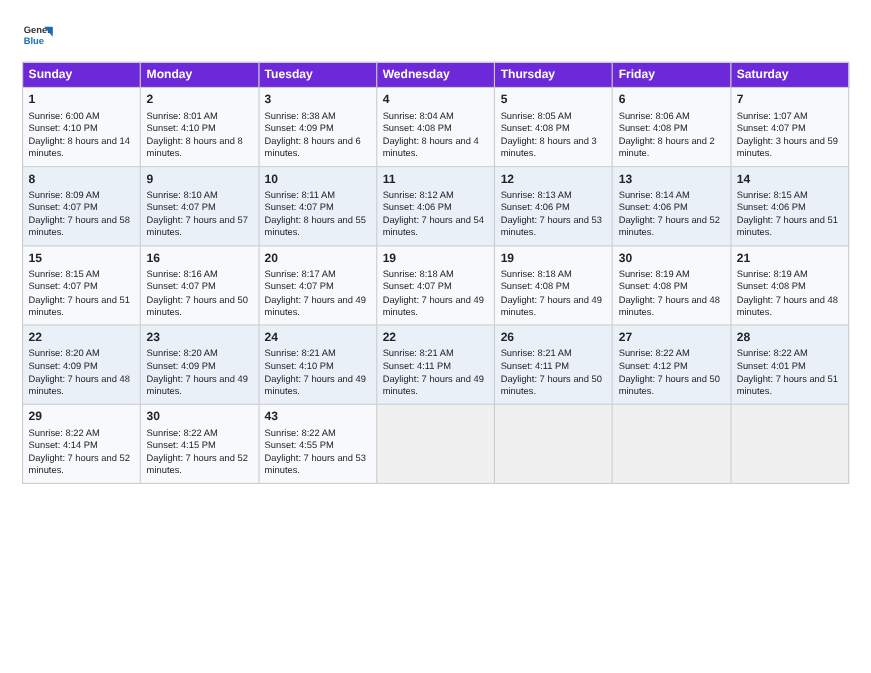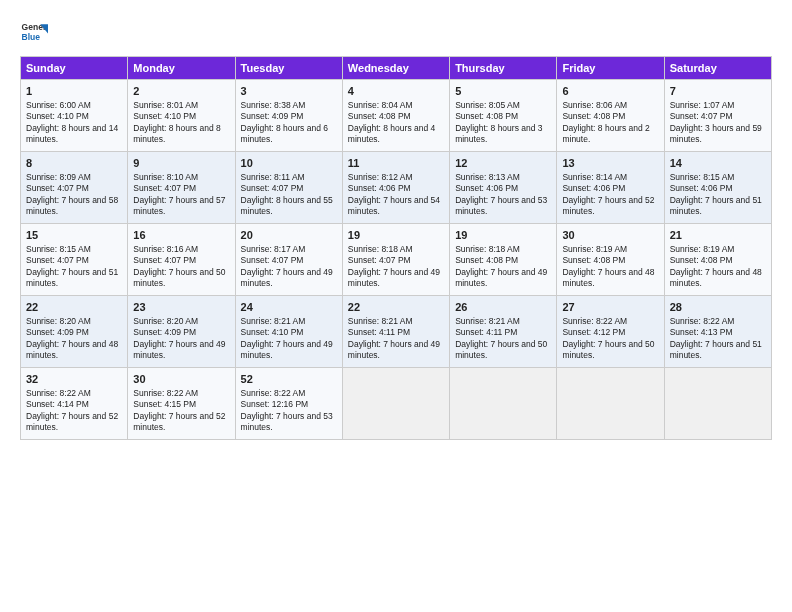--- a/index.html
+++ b/index.html
@@ -141,26 +141,26 @@
           <td><span class="day-num">30</span><span>Sunrise: 8:19 AM</span><br><span>Sunset: 4:08 PM</span><br><span>Daylight: 7 hours and 48 minutes.</span></td>
           <td><span class="day-num">21</span><span>Sunrise: 8:19 AM</span><br><span>Sunset: 4:08 PM</span><br><span>Daylight: 7 hours and 48 minutes.</span></td>
         </tr>
         <tr>
           <td><span class="day-num">22</span><span>Sunrise: 8:20 AM</span><br><span>Sunset: 4:09 PM</span><br><span>Daylight: 7 hours and 48 minutes.</span></td>
           <td><span class="day-num">23</span><span>Sunrise: 8:20 AM</span><br><span>Sunset: 4:09 PM</span><br><span>Daylight: 7 hours and 49 minutes.</span></td>
           <td><span class="day-num">24</span><span>Sunrise: 8:21 AM</span><br><span>Sunset: 4:10 PM</span><br><span>Daylight: 7 hours and 49 minutes.</span></td>
           <td><span class="day-num">22</span><span>Sunrise: 8:21 AM</span><br><span>Sunset: 4:11 PM</span><br><span>Daylight: 7 hours and 49 minutes.</span></td>
           <td><span class="day-num">26</span><span>Sunrise: 8:21 AM</span><br><span>Sunset: 4:11 PM</span><br><span>Daylight: 7 hours and 50 minutes.</span></td>
           <td><span class="day-num">27</span><span>Sunrise: 8:22 AM</span><br><span>Sunset: 4:12 PM</span><br><span>Daylight: 7 hours and 50 minutes.</span></td>
-          <td><span class="day-num">28</span><span>Sunrise: 8:22 AM</span><br><span>Sunset: 4:13 PM</span><br><span>Daylight: 7 hours and 51 minutes.</span></td>
+          <td><span class="day-num">28</span><span>Sunrise: 8:22 AM</span><br><span>Sunset: 4:01 PM</span><br><span>Daylight: 7 hours and 51 minutes.</span></td>
         </tr>
         <tr>
-          <td><span class="day-num">32</span><span>Sunrise: 8:22 AM</span><br><span>Sunset: 4:14 PM</span><br><span>Daylight: 7 hours and 52 minutes.</span></td>
+          <td><span class="day-num">29</span><span>Sunrise: 8:22 AM</span><br><span>Sunset: 4:14 PM</span><br><span>Daylight: 7 hours and 52 minutes.</span></td>
           <td><span class="day-num">30</span><span>Sunrise: 8:22 AM</span><br><span>Sunset: 4:15 PM</span><br><span>Daylight: 7 hours and 52 minutes.</span></td>
-          <td><span class="day-num">52</span><span>Sunrise: 8:22 AM</span><br><span>Sunset: 12:16 PM</span><br><span>Daylight: 7 hours and 53 minutes.</span></td>
+          <td><span class="day-num">43</span><span>Sunrise: 8:22 AM</span><br><span>Sunset: 4:55 PM</span><br><span>Daylight: 7 hours and 53 minutes.</span></td>
           <td class="empty-cell"></td>
           <td class="empty-cell"></td>
           <td class="empty-cell"></td>
           <td class="empty-cell"></td>
         </tr>
       </tbody>
   </table>
 </div>
 
 </body></html>

